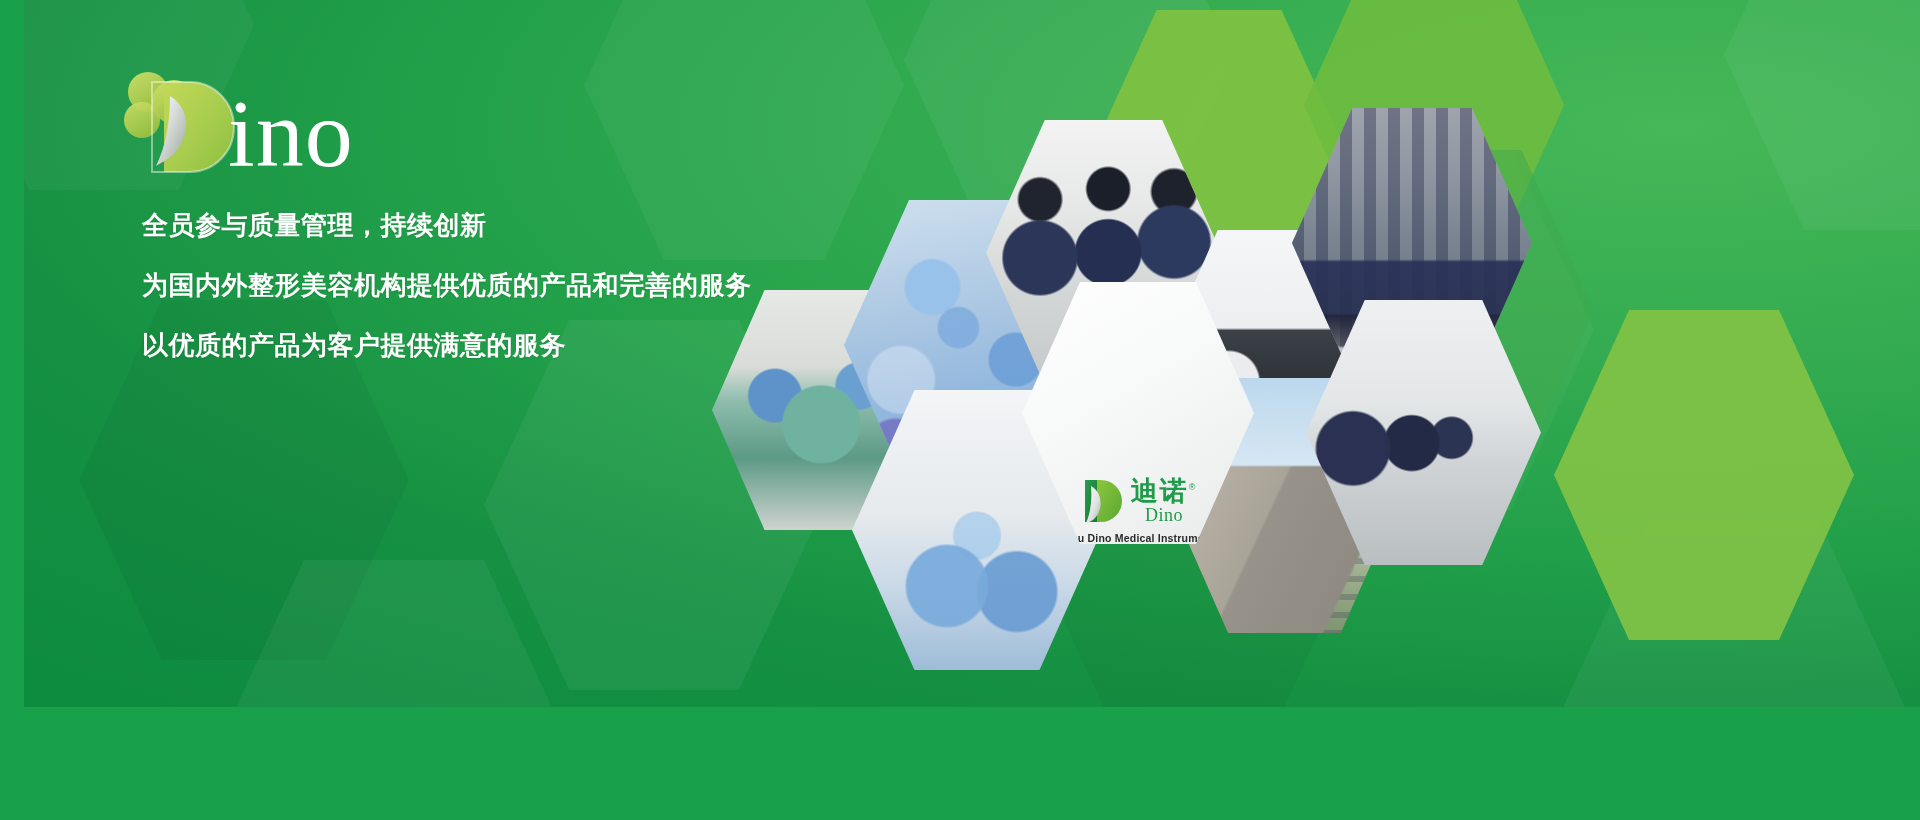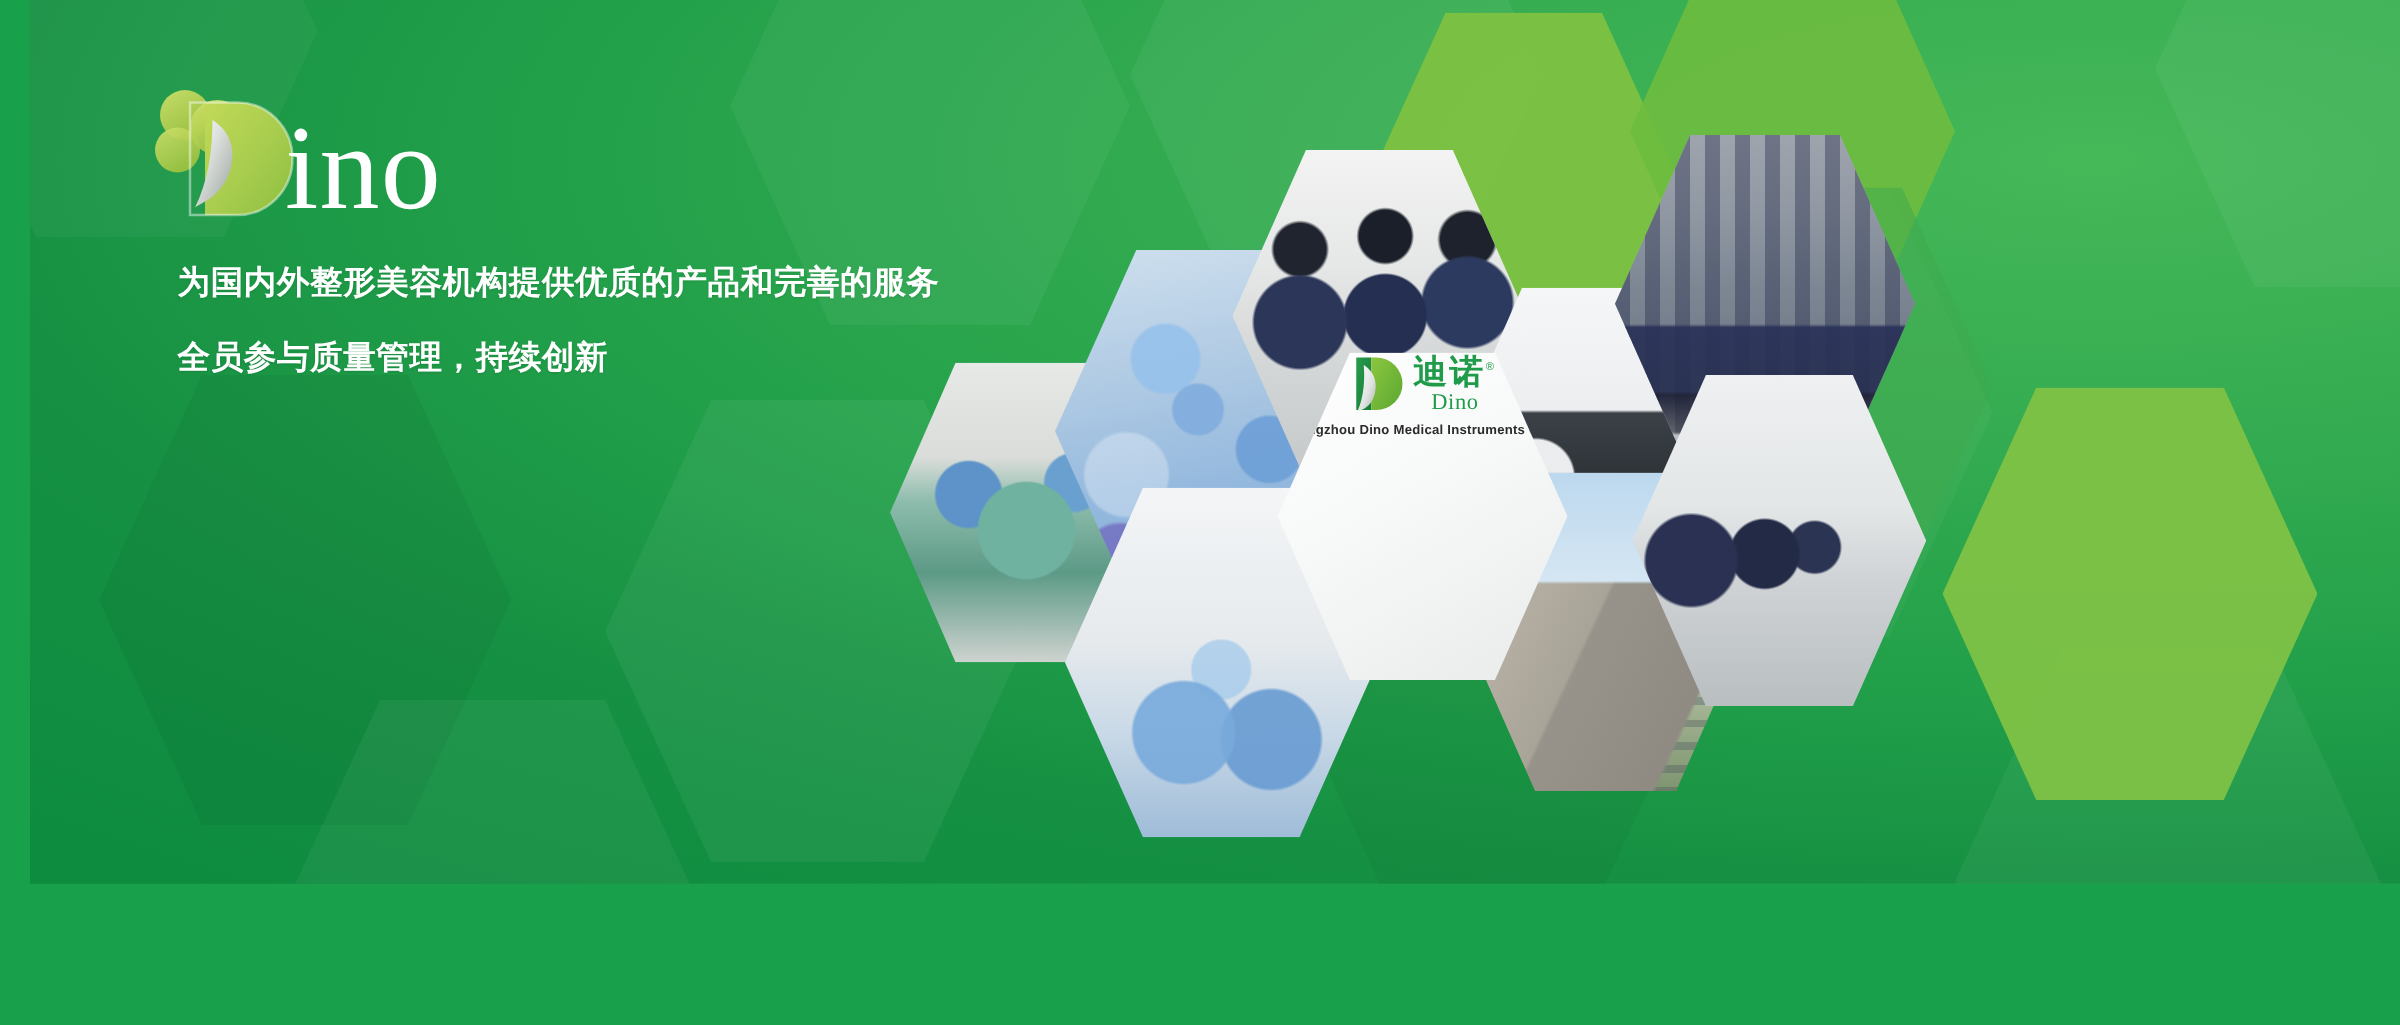--- a/index.html
+++ b/index.html
@@ -104,21 +104,21 @@
     line-height:1;margin:0 0 34px 0;white-space:nowrap;
     text-shadow:0 1px 2px rgba(0,0,0,.10);
   }
   .slogan:last-child{margin-bottom:0;}
 
   
   .logo-hex{
     position:absolute;
     clip-path:polygon(25% 0%,75% 0%,100% 50%,75% 100%,25% 100%,0% 50%);
     background:linear-gradient(150deg,#ffffff 0%,#f7f8f8 45%,#e9ebeb 100%);
-    display:flex;flex-direction:column;align-items:center;justify-content:flex-start;
+    display:flex;flex-direction:column;align-items:center;justify-content:flex-end;
   }
   .logo-row{display:flex;align-items:center;gap:8px;margin-bottom:6px;}
   .logo-cn{
     display:flex;flex-direction:column;align-items:center;line-height:1;
   }
   .logo-cn .cn{
     font-size:27px;font-weight:700;color:#1f9b4a;letter-spacing:2px;
     position:relative;
   }
   .logo-cn .cn sup{font-size:9px;vertical-align:super;font-weight:400;}
@@ -179,22 +179,23 @@
 
       <path d="M40 20 H78 A44 45 0 0 1 78 110 H40 Z" fill="none" stroke="rgba(255,255,255,.45)" stroke-width="2"></path>
 
       <path d="M58 34 C74 44 78 62 70 80 C62 96 50 100 44 104 C54 84 58 60 58 34 Z" fill="url(#curlGrad)"></path>
 
       <text x="116" y="104" font-family="Liberation Serif, DejaVu Serif, serif" font-size="96" fill="#ffffff" letter-spacing="1">ino</text>
     </svg>
   </div>
 
   <div class="slogans">
+    <p class="slogan">全员参与质量管理，持续创新</p>
     <p class="slogan">为国内外整形美容机构提供优质的产品和完善的服务</p>
-    <p class="slogan">全员参与质量管理，持续创新</p>
+    <p class="slogan">以优质的产品为客户提供满意的服务</p>
   </div>
 
   <div class="hex" style="left:688px;top:290px;width:210px;height:240px;">
     <div class="ph ph-machine"></div>
   </div>
 
   <div class="hex" style="left:820px;top:200px;width:260px;height:290px;">
     <div class="ph ph-cleanroom"></div>
   </div>
 

